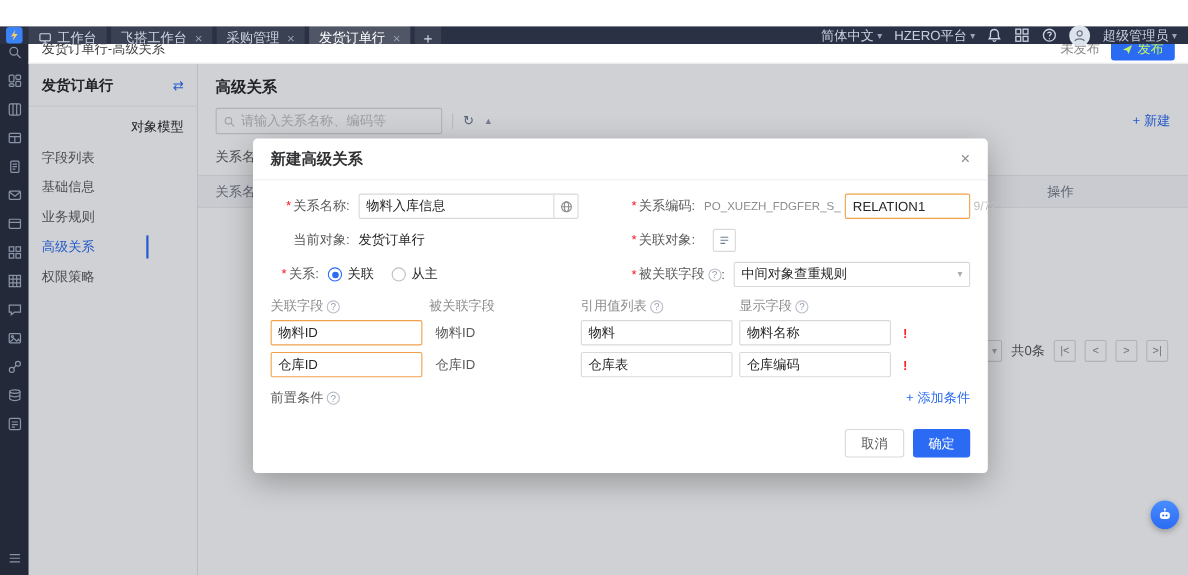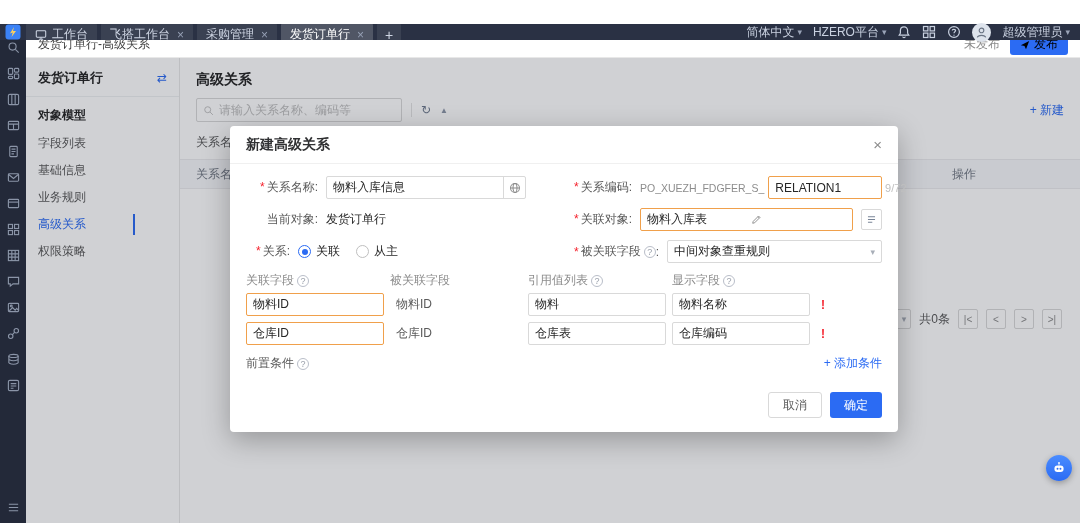--- a/index.html
+++ b/index.html
@@ -25,39 +25,39 @@
   .avatar { width:19px; height:19px; border-radius:50%; background:#dde3ec; color:#6b7documents585;
     display:flex; align-items:center; justify-content:center; color:#6b7585; }
   .avatar svg { width:13px; height:13px; }
 
   
   .pagebar { position:absolute; left:26px; top:32px; right:0; height:26px; background:#fff;
     border-bottom:1px solid #e8e8e8; display:flex; align-items:center; padding:0 12px; z-index:70; }
   .crumb { font-size:12px; color:#333; }
   .pb-right { margin-left:auto; display:flex; align-items:center; gap:10px; }
   .status { color:#8c8c8c; }
-  .pubbtn { height:20px; background:#2b6bf3; color:#000000; border-radius:3px; display:flex;
+  .pubbtn { height:20px; background:#2b6bf3; color:#bef264; border-radius:3px; display:flex;
     align-items:center; gap:4px; padding:0 10px; font-size:12px; cursor:pointer; }
   .pubbtn svg { width:10px; height:10px; }
 
   
   .rail { position:absolute; left:0; top:32px; bottom:0; width:26px; background:#232939;
     display:flex; flex-direction:column; align-items:center; gap:13px; padding:9px 0; z-index:30; }
   .rail-icon { color:#8b95a8; }
   .rail-icon svg { width:13px; height:13px; }
   .rail-bottom { margin-top:auto; }
 
   
   .sidebar { position:absolute; left:26px; top:58px; bottom:0; width:154px; background:#fff;
     border-right:1px solid #e8e8e8; z-index:20; }
   .sb-head { display:flex; align-items:center; justify-content:space-between;
     padding:11px 12px 9px; border-bottom:1px solid #eef0f2; }
   .sb-title { font-weight:bold; font-size:13px; color:#262626; }
   .swap { color:#2b6bf3; font-size:12px; }
-  .sb-section { padding:10px 12px 6px; font-weight:bold; color:#262626; }
+  .sb-section { padding:10px 12px 6px; font-weight:normal; color:#262626;text-align:right; }
   .sb-item { position:relative; padding:5px 12px; color:#595959; cursor:pointer; }
   .sb-item.active { color:#2b6bf3; }
   .sb-item.active::after { content:""; position:absolute; left:107px; top:3px; bottom:3px;
     width:2px; background:#2b6bf3; }
 
   
   .content { position:absolute; left:180px; top:58px; right:0; bottom:0; background:#fff; z-index:10; }
   .page-title { padding:13px 16px 0; font-size:14px; font-weight:bold; color:#262626; }
   .toolbar { display:flex; align-items:center; padding:9px 16px 8px; }
   .searchbox { width:206px; height:24px; border:1px solid #d9d9d9; border-radius:2px;
@@ -433,29 +433,20 @@
 
     <div class="frow">
       <div class="fcol1">
         <span class="flabel">当前对象:</span>
         <span class="plain-val">发货订单行</span>
       </div>
       <div class="fcol2">
         <span class="flabel">
           <span class="req">*</span><span>关联对象:</span>
         </span>
-        <div class="inp warn rel-inp">
-          <span>物料入库表</span>
-          <span class="pencil">
-            <svg viewBox="0 0 14 14">
-                <path d="M2.2 11.8 L2.8 9.4 L9.6 2.6 L11.4 4.4 L4.6 11.2 Z"></path>
-                <path d="M8.8 3.4 L10.6 5.2"></path>
-              </svg>
-          </span>
-        </div>
         <span class="lovbtn">
           <svg viewBox="0 0 14 14">
               <path d="M2.5 3.5 H11.5 M2.5 7 H11.5 M2.5 10.5 H8"></path>
             </svg>
         </span>
       </div>
     </div>
 
     <div class="frow">
       <div class="fcol1">

